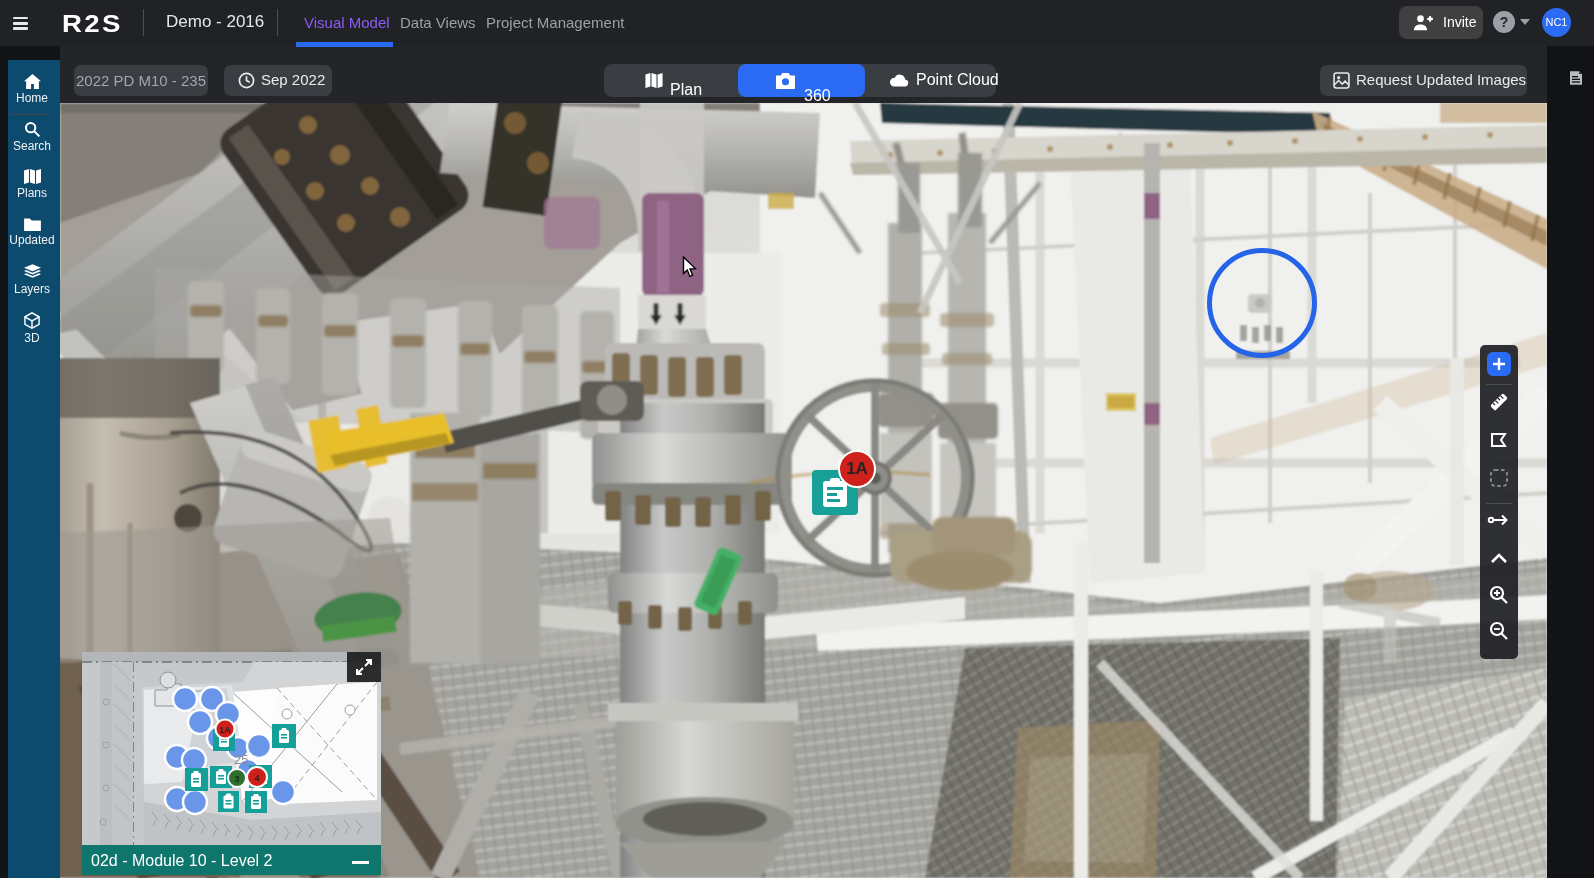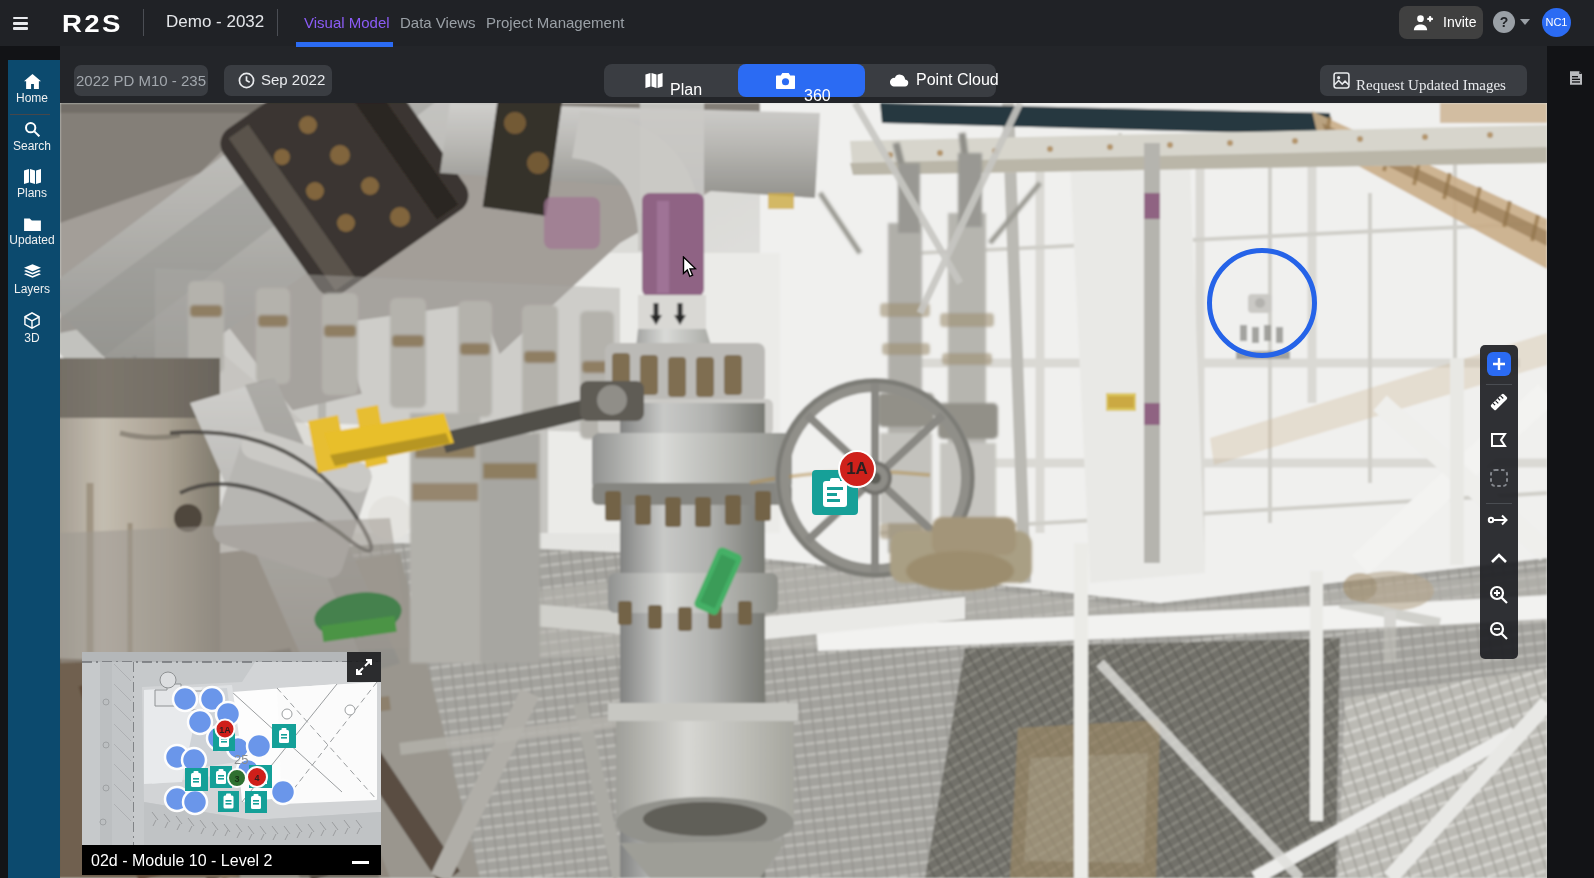--- a/index.html
+++ b/index.html
@@ -48,42 +48,42 @@
 
   
   #rtool { position:absolute; left:1480px; top:345px; width:38px; height:314px; background:rgba(30,32,36,0.92); border-radius:5px; z-index:20; }
   .rtitem { position:absolute; left:0; width:38px; text-align:center; }
   #rtool .sep { position:absolute; left:6px; width:26px; height:1px; background:#4a4d52; }
   #rplus { position:absolute; left:7px; top:7px; width:24px; height:24px; background:#2b6bf3; border-radius:6px; }
 
   
   #minimap { position:absolute; left:82px; top:652px; width:299px; height:193px; z-index:20; overflow:hidden; }
   #mmexpand { position:absolute; left:347px; top:652px; width:34px; height:30px; background:rgba(24,25,28,0.9); z-index:21; }
-  #mmcaption { position:absolute; left:82px; top:845px; width:299px; height:30px; background:#000000; z-index:21; color:#fff; font-size:16px; }
+  #mmcaption { position:absolute; left:82px; top:845px; width:299px; height:30px; background:#0f766e; z-index:21; color:#fff; font-size:16px; }
   #mmcaption span { position:absolute; left:9px; top:7px; }
   #mmminus { position:absolute; left:270px; top:16px; width:17px; height:3px; background:#fff; }
 
   
   #tagmarker { position:absolute; left:812px; top:470px; width:46px; height:45px; background:#16a098; border-radius:4px; z-index:15; }
   #badge1a { position:absolute; left:838px; top:450px; width:38px; height:38px; background:#cf211b; border:2px solid #fff; border-radius:50%; color:#2c2020; font-weight:bold; font-size:17px; text-align:center; line-height:34px; z-index:16; }
   #bluecircle { position:absolute; left:1207px; top:248px; width:110px; height:110px; border:5px solid #2563e8; border-radius:50%; z-index:15; }
   #cursor { position:absolute; left:682px; top:256px; z-index:22; }
 </style>
 </head>
 <body>
 
 <div id="navbar">
   <div id="hamburger">
       <div></div>
       <div></div>
       <div></div>
     </div>
   <div id="logo">R2S</div>
   <div class="vsep" style="left:143px;"></div>
-  <div id="demo">Demo - 2032</div>
+  <div id="demo">Demo - 2016</div>
   <div class="vsep" style="left:277px;"></div>
   <div class="tab active" style="left:304px;">Visual Model</div>
   <div class="tab" style="left:400px;">Data Views</div>
   <div class="tab" style="left:486px;">Project Management</div>
   <div id="tabline"></div>
   <div id="invitebtn">
     <svg style="position:absolute;left:14px;top:7px;" width="20" height="18" viewBox="0 0 24 20" fill="#fff">
         <circle cx="9" cy="6" r="4"></circle>
         <path d="M1 20c0-5 4-7 8-7s8 2 8 7z"></path>
         <rect x="17" y="5" width="7" height="2.6" rx="1"></rect>
@@ -164,21 +164,21 @@
       <path d="M21 7a7 7 0 00-13.4-2A5.5 5.5 0 006 16h14a4.5 4.5 0 001-9z"></path>
     </svg>
   <div class="seglbl" style="left:312px;">Point Cloud</div>
 </div>
 <div class="gbtn" id="btn-req">
   <svg style="position:absolute;left:13px;top:7px;" width="17" height="17" viewBox="0 0 24 24" fill="none" stroke="#e8eaed" stroke-width="2.2">
       <rect x="1.5" y="1.5" width="21" height="21" rx="3"></rect>
       <circle cx="8" cy="8" r="2.2" fill="#e8eaed" stroke="none"></circle>
       <path d="M2 18l6-6 5 5 4-4 5 5" fill="none"></path>
     </svg>
-  <span style="position:absolute;left:36px;top:12px;font-family:Liberation Serif, serif;">Request Updated Images</span>
+  <span style="position:absolute;left:36px;top:6px;">Request Updated Images</span>
 </div>
 
 <div id="rightcol">
   <svg style="position:absolute;left:21px;top:24px;" width="16" height="16" viewBox="0 0 24 24" fill="#b9bbbe">
       <path d="M3 2h14l4 4v16H3z"></path>
       <path d="M17 2v4h4z" fill="#121316"></path>
       <rect x="6" y="9" width="9" height="2" fill="#121316"></rect>
       <rect x="6" y="13" width="12" height="2" fill="#121316"></rect>
       <rect x="6" y="17" width="12" height="2" fill="#121316"></rect>
     </svg>

